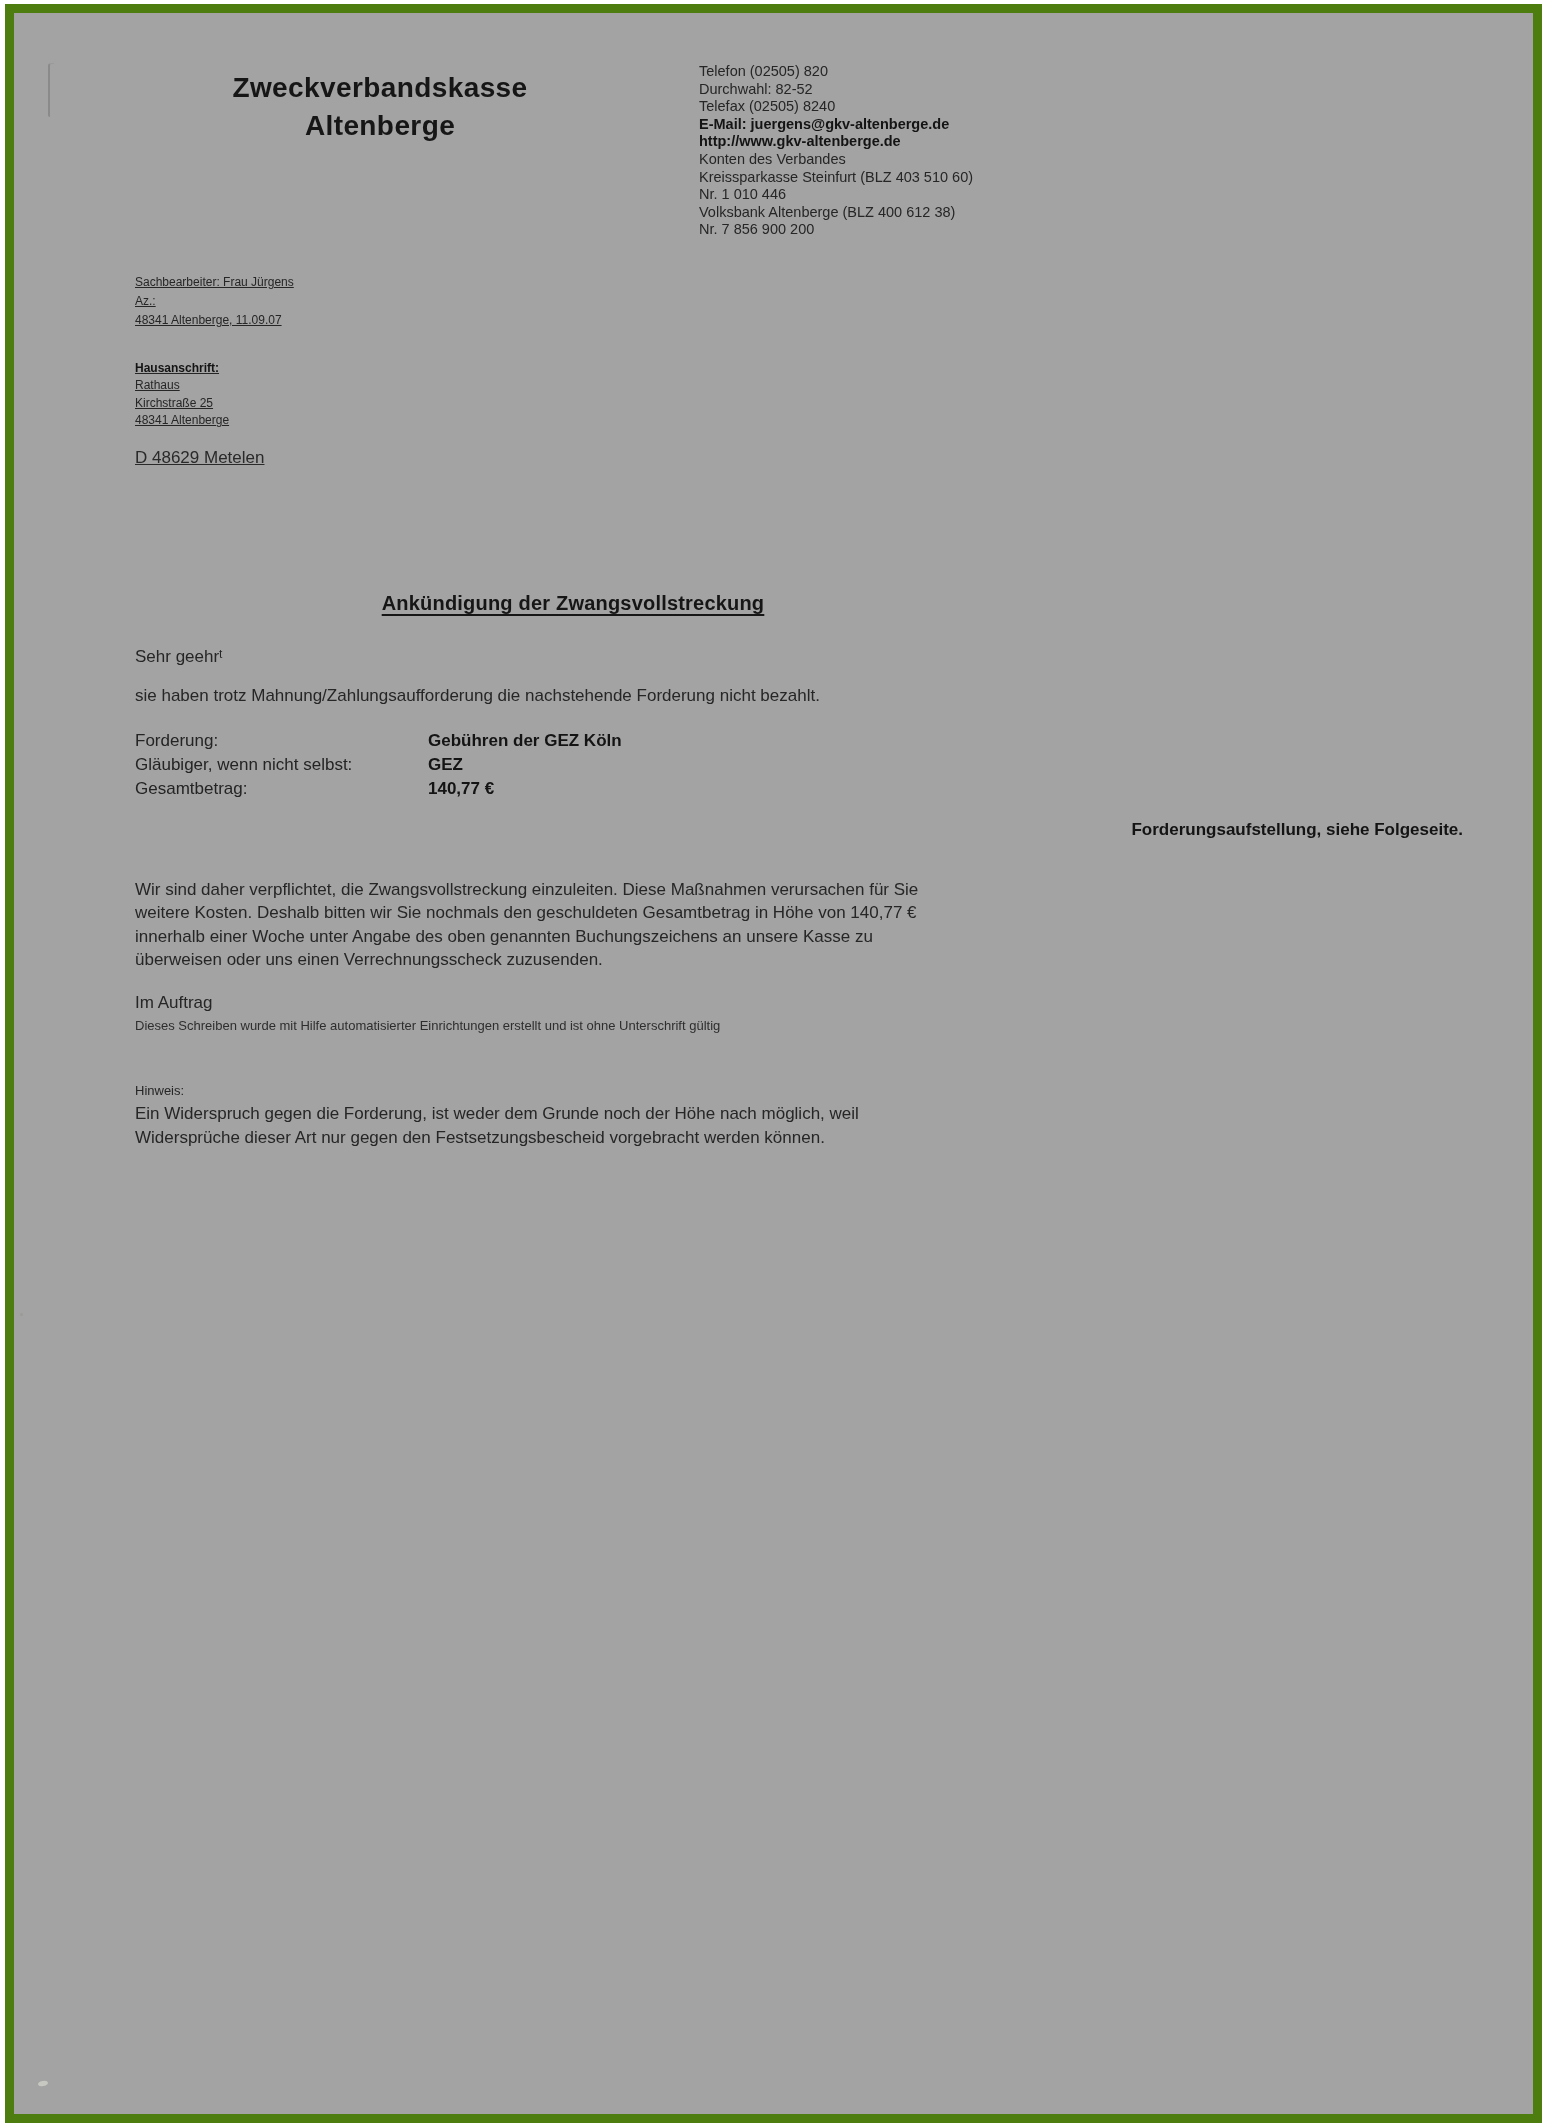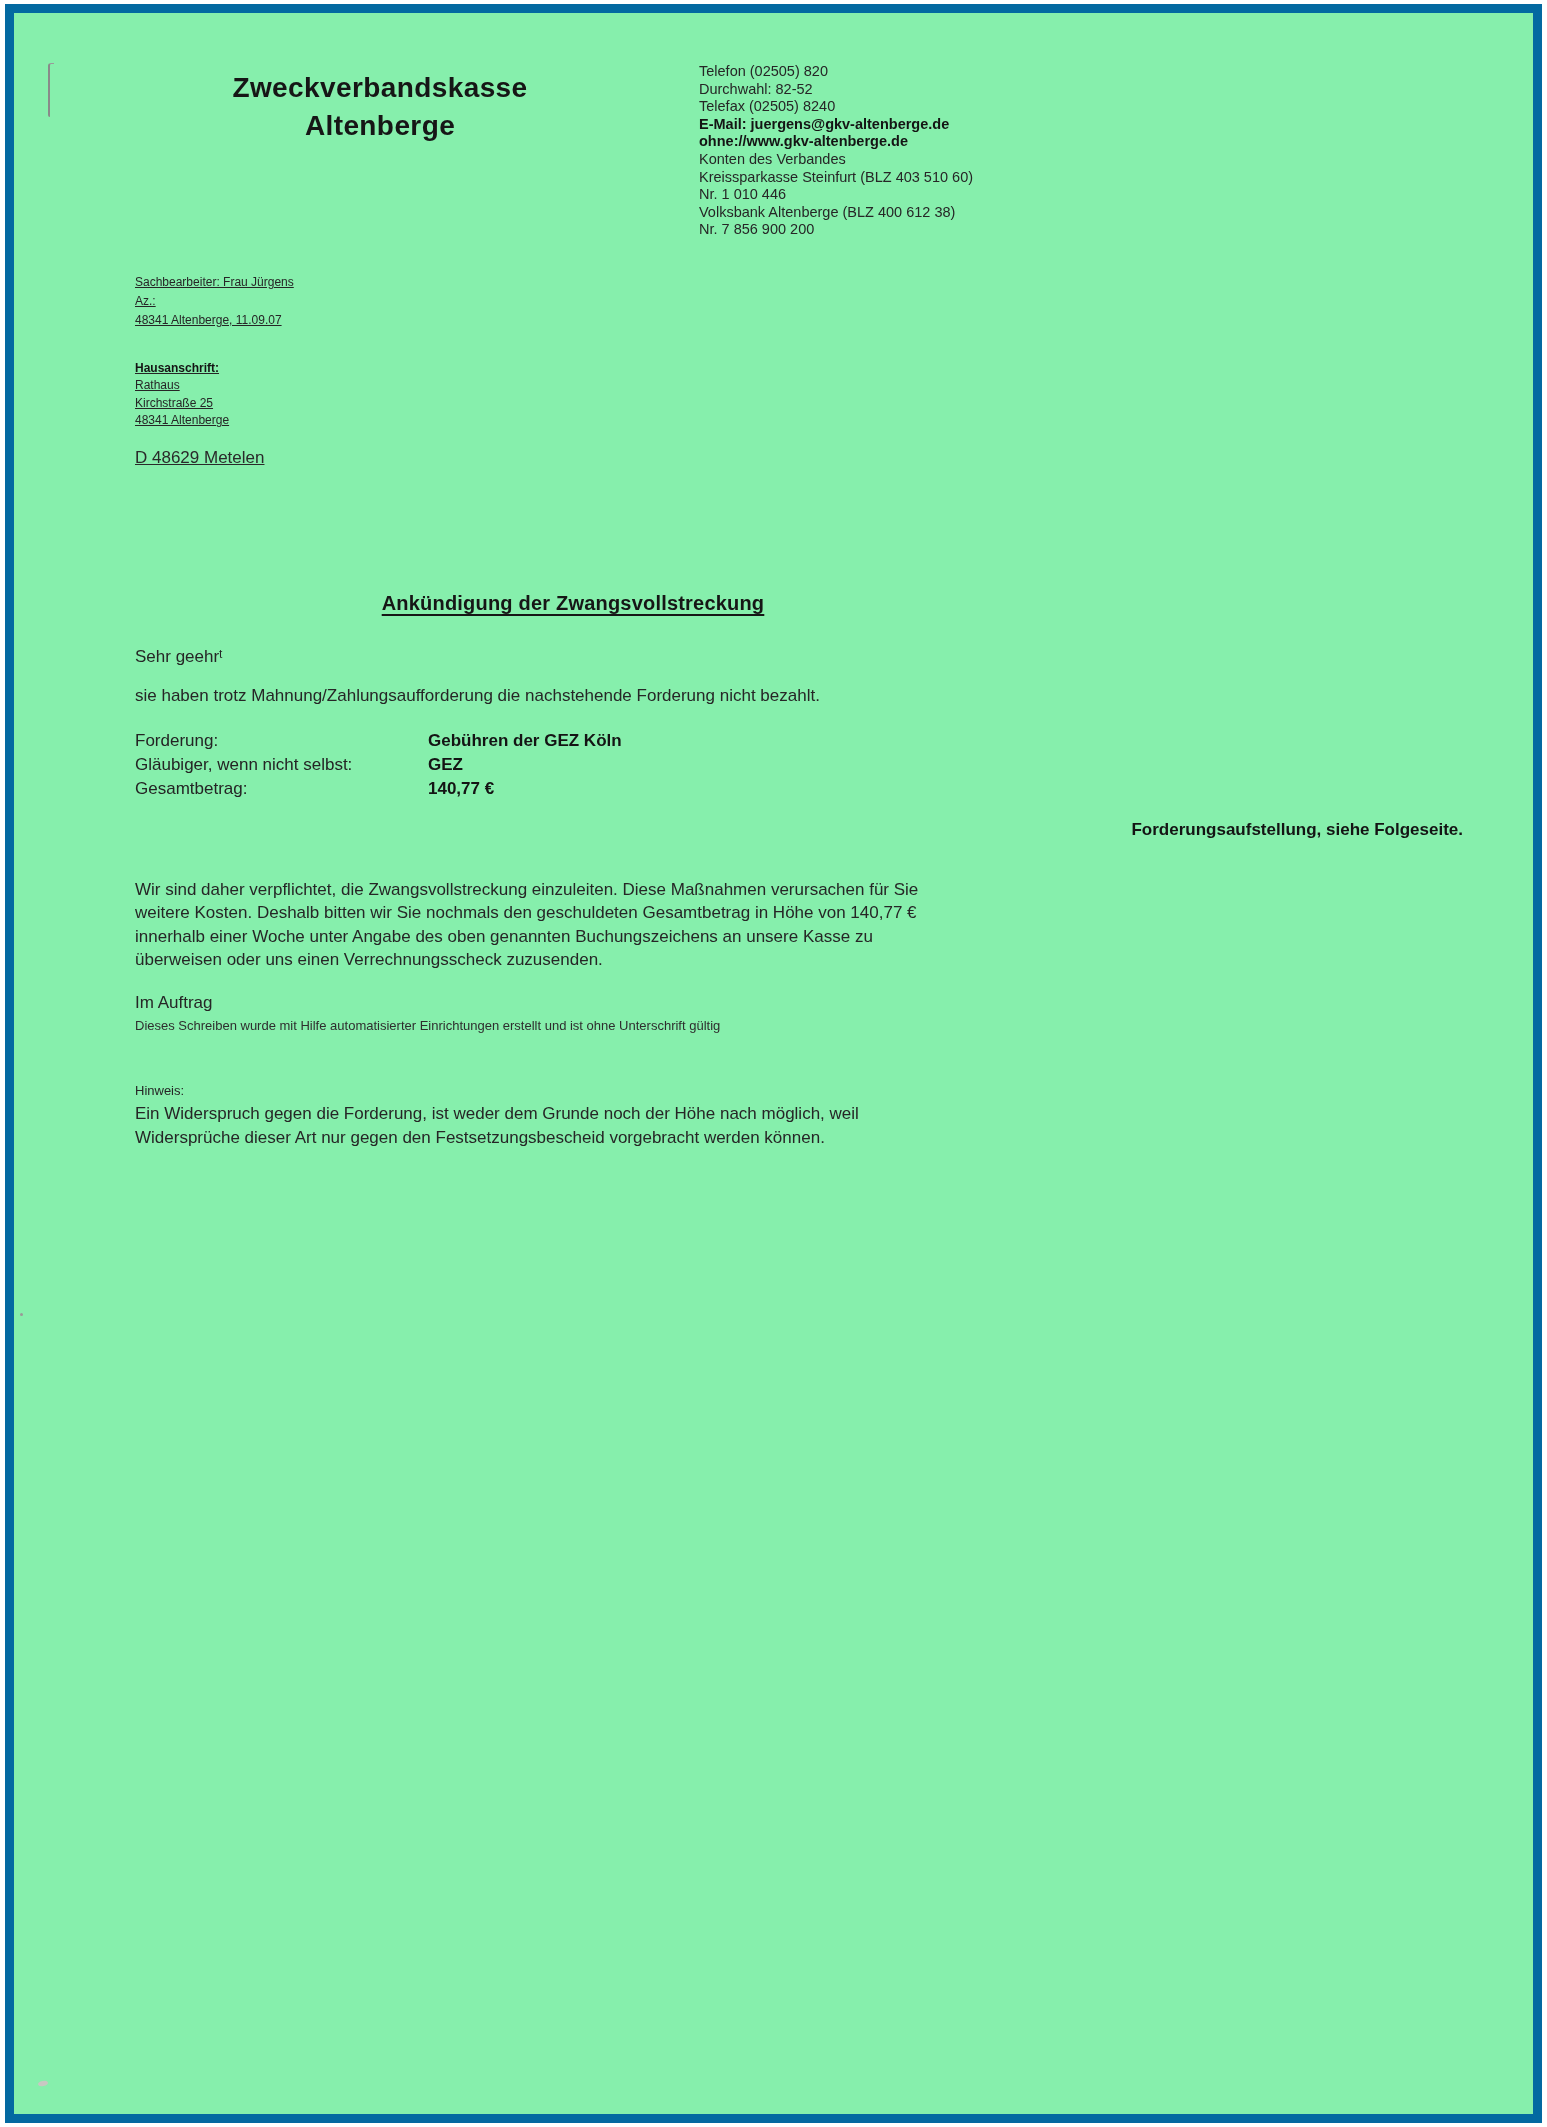--- a/index.html
+++ b/index.html
@@ -6,22 +6,22 @@
   html, body { width: 1547px; height: 2127px; }
   body {
     background: #ffffff;
     font-family: "Liberation Sans", sans-serif;
     color: #242424;
     position: relative;
   }
   .frame {
     position: absolute;
     left: 5px; top: 4px; right: 5px; bottom: 4px;
-    border: 9px solid #0369a1;
-    background: #86efac;
+    border: 9px solid #4d7c0f;
+    background: #a3a3a3;
     overflow: hidden;
   }
   .content {
     position: relative;
     padding: 50px 70px 0 121px;
   }
 
   
   .header-row { display: flex; align-items: flex-start; }
   .org-block { width: 490px; text-align: center; padding-top: 6px; }
@@ -119,21 +119,21 @@
         <div class="org-name">
           <div>Zweckverbandskasse</div>
           <div>Altenberge</div>
         </div>
       </div>
       <div class="contact-block">
         <div class="contact-line">Telefon (02505) 820</div>
         <div class="contact-line">Durchwahl: 82-52</div>
         <div class="contact-line">Telefax (02505) 8240</div>
         <div class="contact-line bold">E-Mail: juergens@gkv-altenberge.de</div>
-        <div class="contact-line bold">ohne://www.gkv-altenberge.de</div>
+        <div class="contact-line bold">http://www.gkv-altenberge.de</div>
         <div class="contact-line">Konten des Verbandes</div>
         <div class="contact-line">Kreissparkasse Steinfurt (BLZ 403 510 60)</div>
         <div class="contact-line">Nr. 1 010 446</div>
         <div class="contact-line">Volksbank Altenberge (BLZ 400 612 38)</div>
         <div class="contact-line">Nr. 7 856 900 200</div>
       </div>
     </div>
 
     <div class="addr-row">
       <div class="addr-right">

